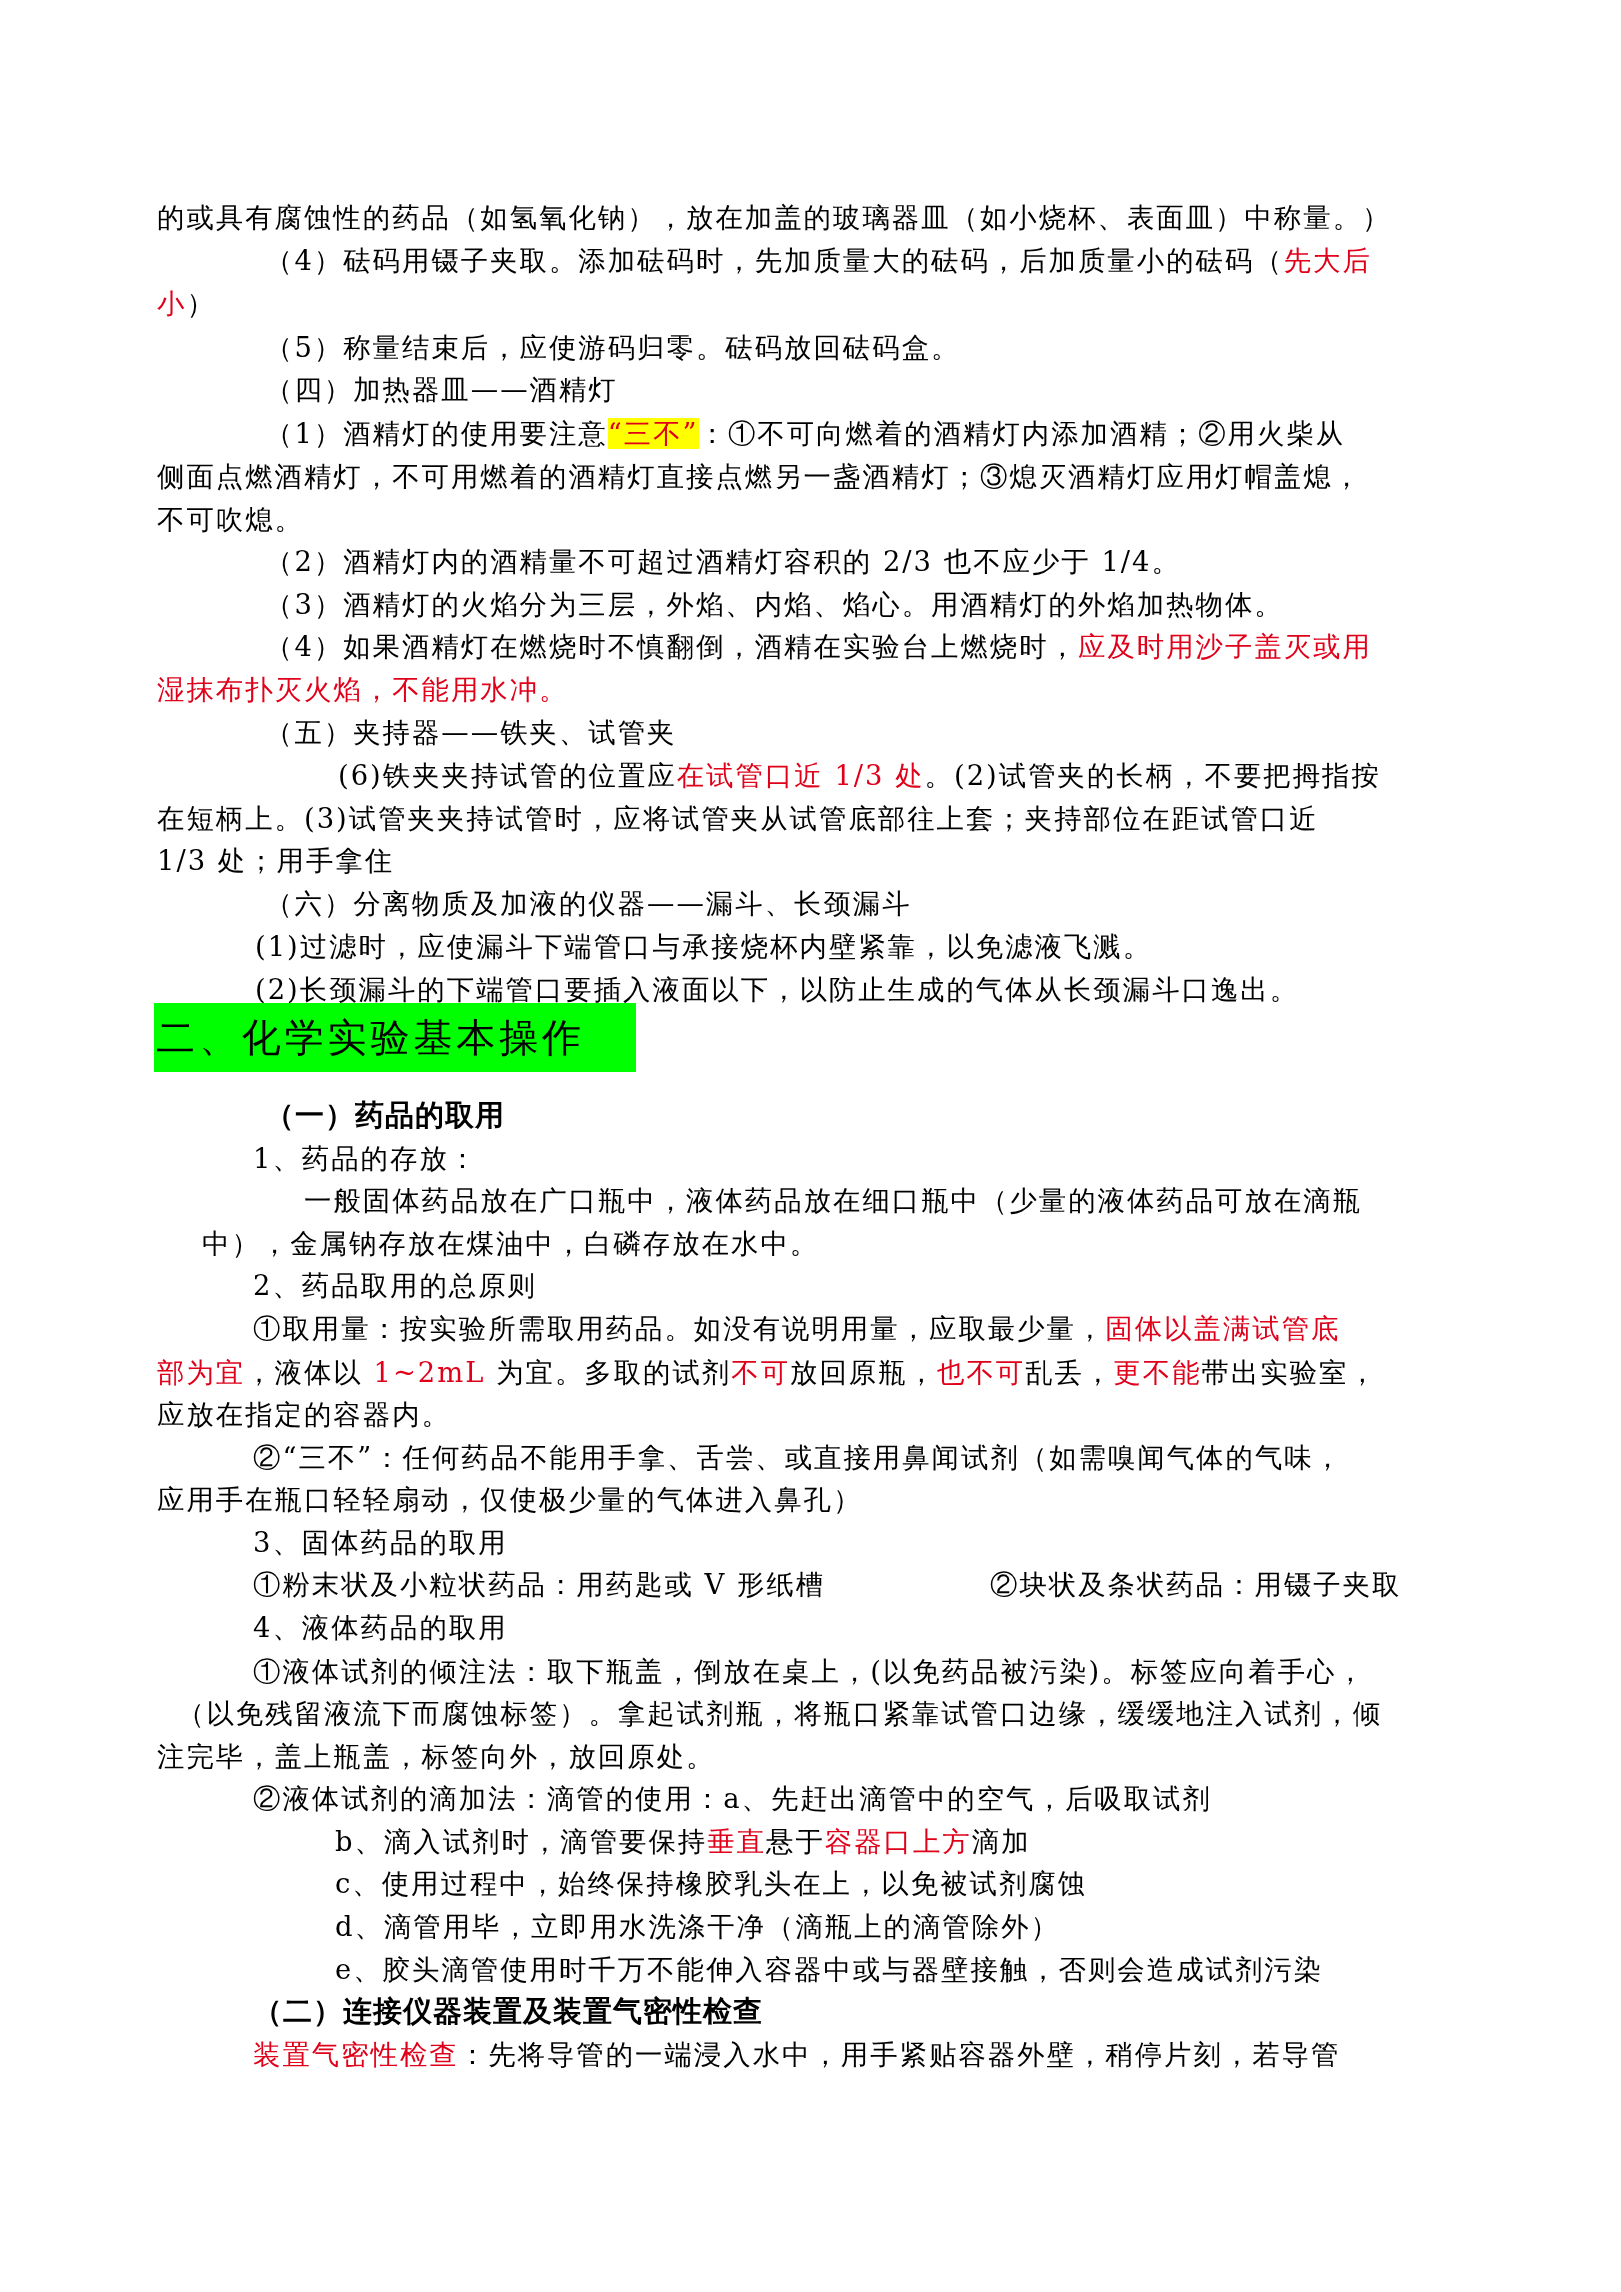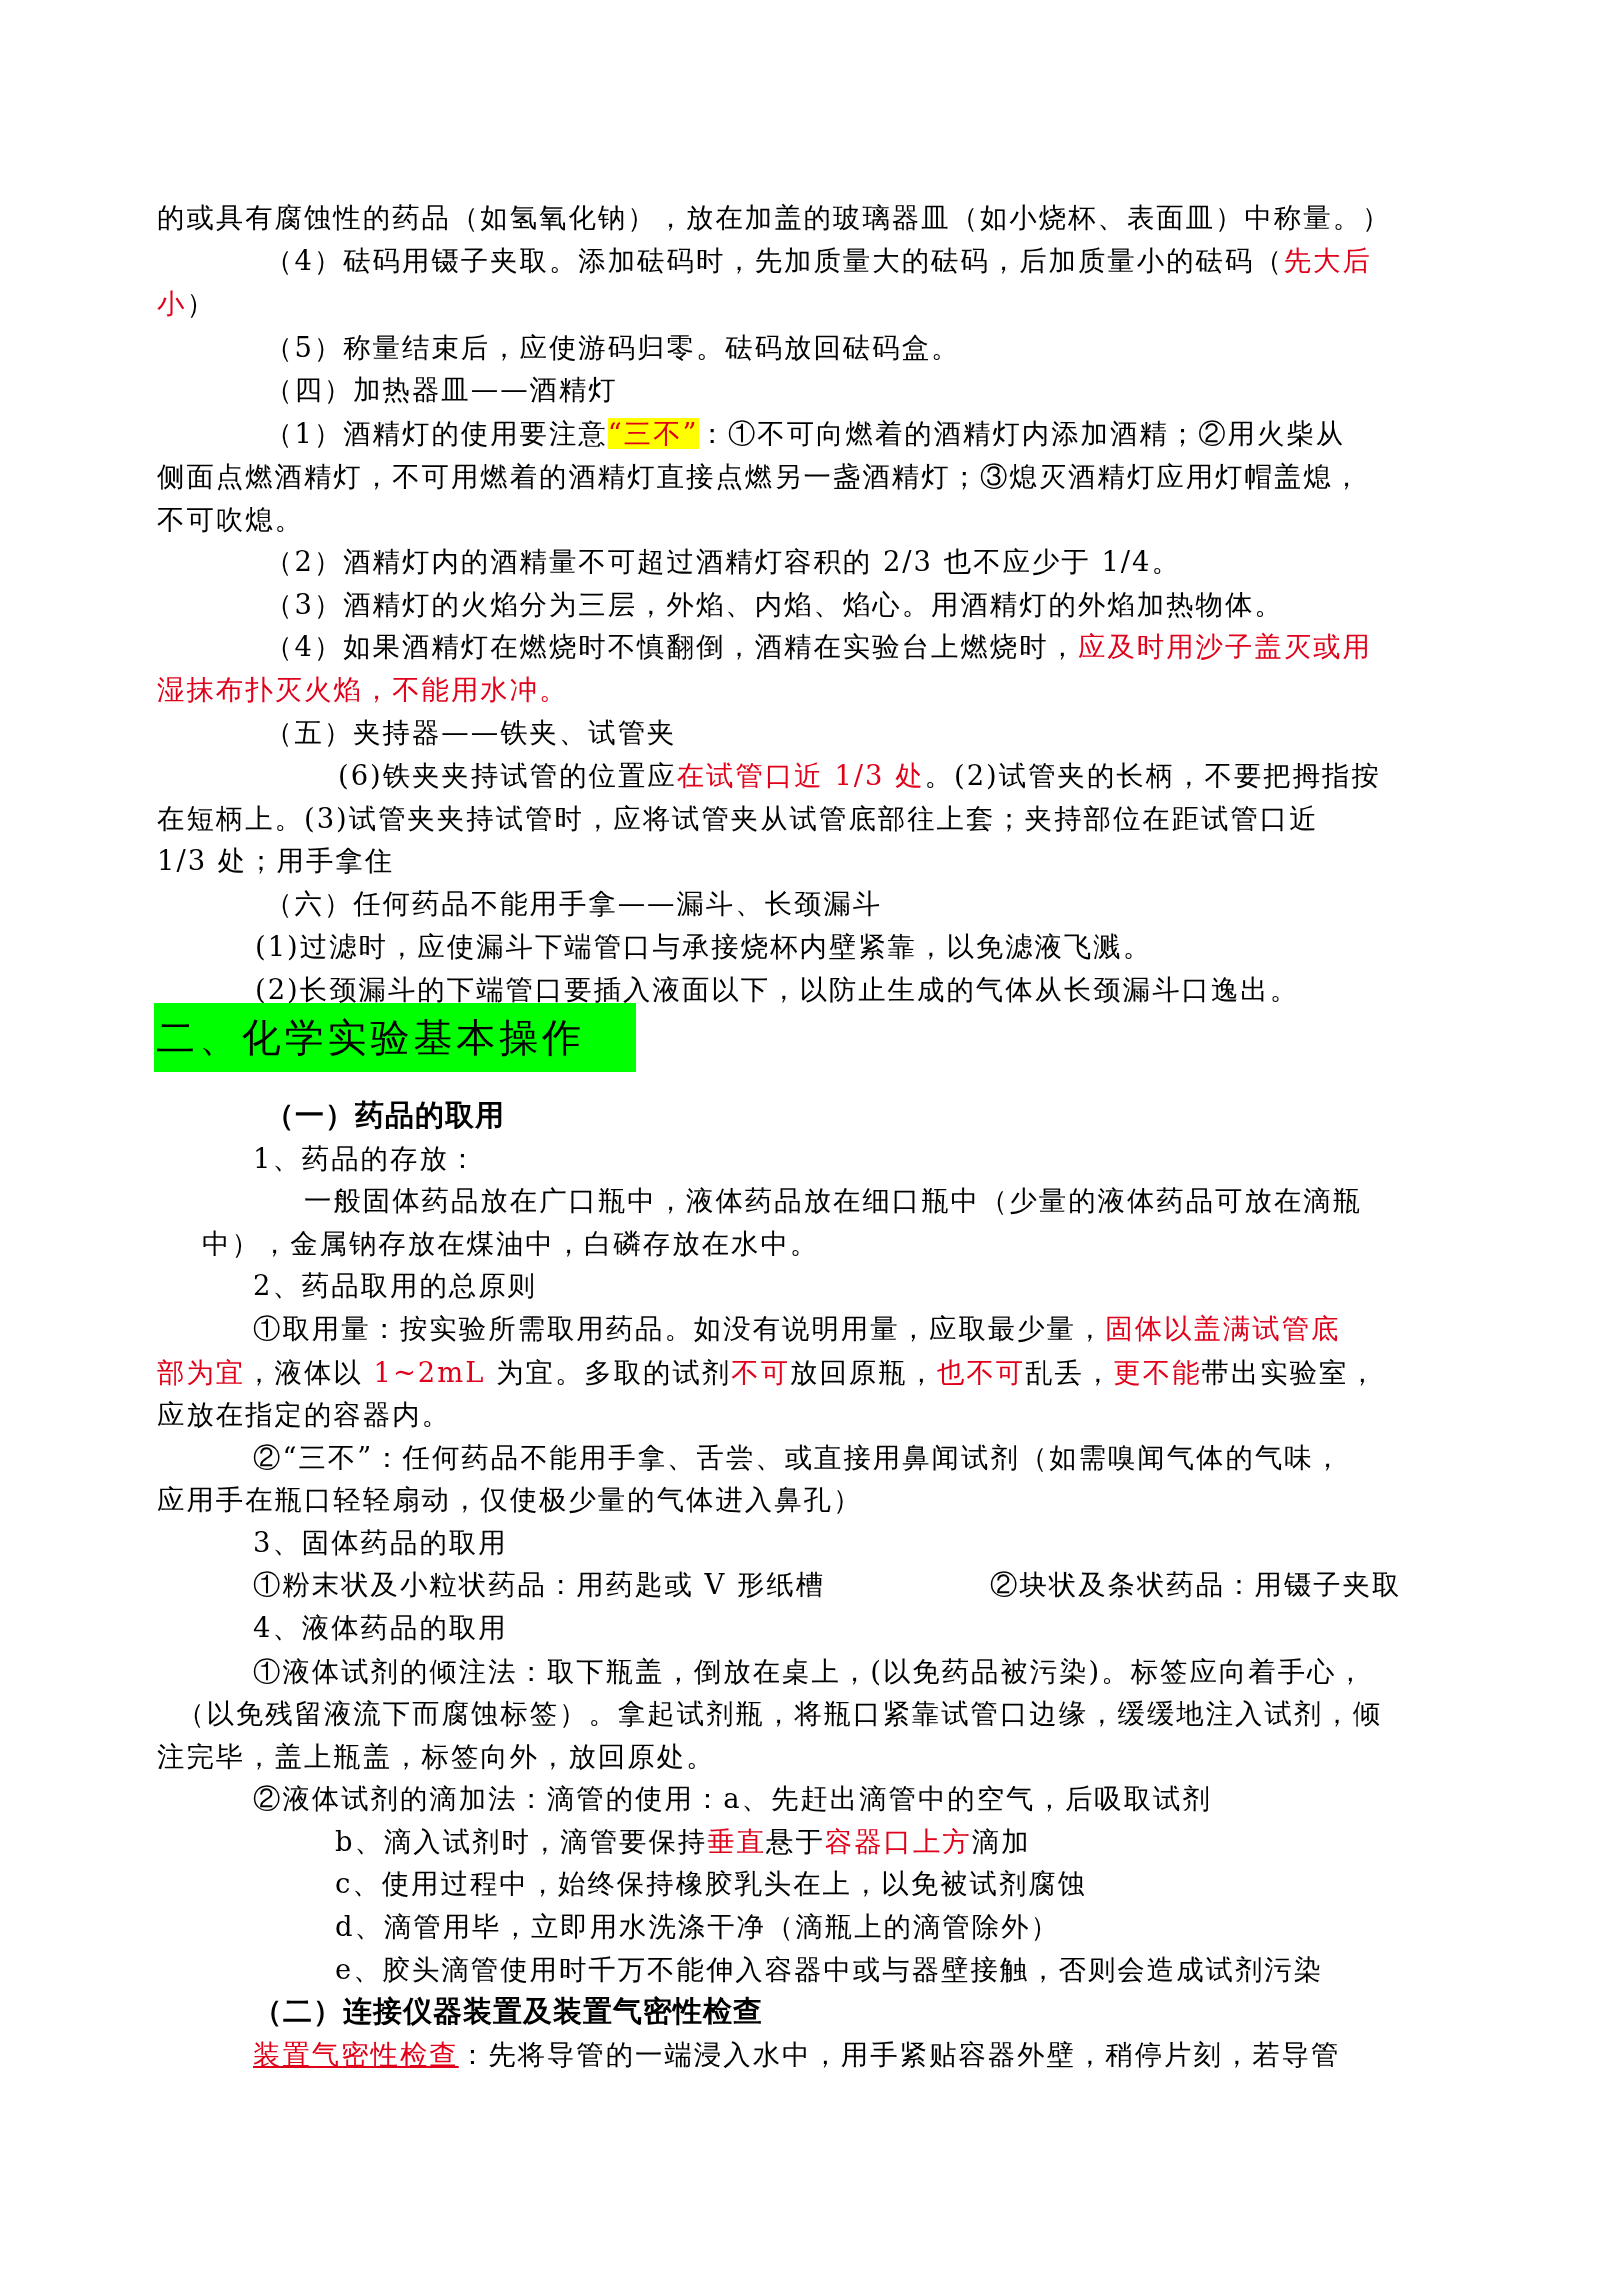--- a/index.html
+++ b/index.html
@@ -3,21 +3,21 @@
 <meta charset="utf-8">
 <style>
   html, body { margin: 0; padding: 0; background: #ffffff; }
   body { width: 1621px; height: 2293px; position: relative; overflow: hidden;
          font-family: "DejaVu Serif", "Liberation Serif", serif; color: #000; }
   .page { position: absolute; left: 0; top: 0; width: 1621px; height: 2293px; }
   .line { position: absolute; white-space: nowrap; font-size: 27.4px; line-height: 39px;
           letter-spacing: 2px; }
   .seg-red { color: #e0001a; }
   .seg-hl { background: #ffff00; }
-  .seg-ul { text-decoration: underline; }
+  .seg-ul { }
   .heading-green { position: absolute; left: 154px; top: 1003px; width: 482px; height: 69px;
                    background: #00ff00; }
   .heading-green span { position: absolute; left: 2px; top: 9.8px; font-size: 39px; line-height: 49px;
                         letter-spacing: 3.9px; white-space: nowrap; }
   .bold { font-family: "DejaVu Sans", "Liberation Sans", sans-serif; font-weight: bold;
           font-size: 29px; letter-spacing: 1px; }
 </style>
 </head>
 <body>
 
@@ -32,21 +32,21 @@
       <div class="line" style="left: 157px; top: 457px;"><span class="">侧面点燃酒精灯，不可用燃着的酒精灯直接点燃另一盏酒精灯；③熄灭酒精灯应用灯帽盖熄，</span></div>
       <div class="line" style="left: 157px; top: 500px;"><span class="">不可吹熄。</span></div>
       <div class="line" style="left: 265px; top: 542px;"><span class="">（2）酒精灯内的酒精量不可超过酒精灯容积的 2/3 也不应少于 1/4。</span></div>
       <div class="line" style="left: 265px; top: 585px;"><span class="">（3）酒精灯的火焰分为三层，外焰、内焰、焰心。用酒精灯的外焰加热物体。</span></div>
       <div class="line" style="left: 265px; top: 627px;"><span class="">（4）如果酒精灯在燃烧时不慎翻倒，酒精在实验台上燃烧时，</span><span class="seg-red">应及时用沙子盖灭或用</span></div>
       <div class="line" style="left: 157px; top: 670px;"><span class="seg-red">湿抹布扑灭火焰，不能用水冲。</span></div>
       <div class="line" style="left: 265px; top: 713px;"><span class="">（五）夹持器——铁夹、试管夹</span></div>
       <div class="line" style="left: 338px; top: 756px;"><span class="">(6)铁夹夹持试管的位置应</span><span class="seg-red">在试管口近 1/3 处</span><span class="">。(2)试管夹的长柄，不要把拇指按</span></div>
       <div class="line" style="left: 157px; top: 799px;"><span class="">在短柄上。(3)试管夹夹持试管时，应将试管夹从试管底部往上套；夹持部位在距试管口近</span></div>
       <div class="line" style="left: 157px; top: 841px;"><span class="">1/3 处；用手拿住</span></div>
-      <div class="line" style="left: 265px; top: 884px;"><span class="">（六）任何药品不能用手拿——漏斗、长颈漏斗</span></div>
+      <div class="line" style="left: 265px; top: 884px;"><span class="">（六）分离物质及加液的仪器——漏斗、长颈漏斗</span></div>
       <div class="line" style="left: 255px; top: 927px;"><span class="">(1)过滤时，应使漏斗下端管口与承接烧杯内壁紧靠，以免滤液飞溅。</span></div>
       <div class="line" style="left: 255px; top: 970px;"><span class="">(2)长颈漏斗的下端管口要插入液面以下，以防止生成的气体从长颈漏斗口逸出。</span></div>
     </div>
   <div class="heading-green">
     <span>二、化学实验基本操作</span>
   </div>
   <div id="lines-b">
       <div class="line bold" style="left: 265px; top: 1096px;"><span class="">（一）药品的取用</span></div>
       <div class="line" style="left: 253px; top: 1139px;"><span class="">1、药品的存放：</span></div>
       <div class="line" style="left: 304px; top: 1181px;"><span class="">一般固体药品放在广口瓶中，液体药品放在细口瓶中（少量的液体药品可放在滴瓶</span></div>

